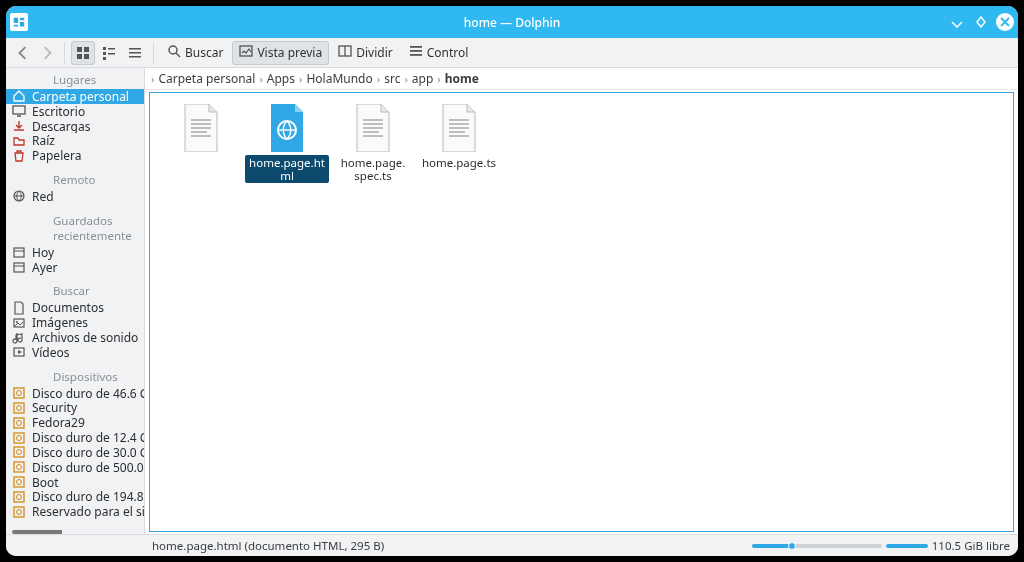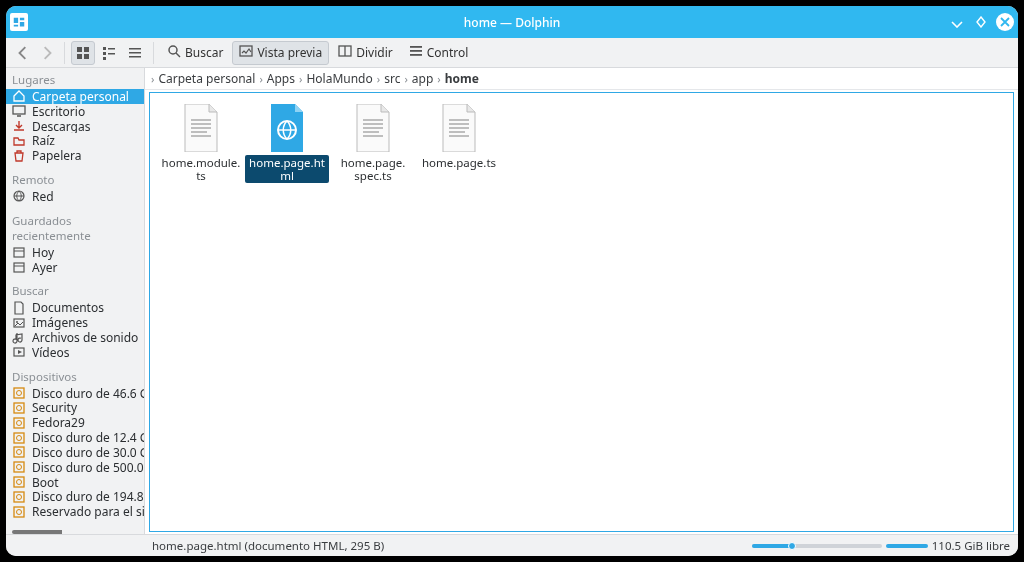--- a/index.html
+++ b/index.html
@@ -18,21 +18,21 @@
   .toolbar .navbtn { width: 22px; height: 24px; display:flex; align-items:center; justify-content:center; color:#888; }
   .toolbar .sep { width: 1px; height: 22px; background: #d8dadd; margin: 0 4px; }
   .toolbar .iconbtn { width: 24px; height: 24px; display:flex; align-items:center; justify-content:center; border:1px solid transparent; border-radius:3px; }
   .toolbar .iconbtn.active { background:#dfe3e7; border-color:#c5cad0; }
   .toolbar .txtbtn { height: 24px; display:flex; align-items:center; gap:4px; padding: 0 6px; border:1px solid transparent; border-radius:3px; }
   .toolbar .txtbtn.active { background:#dfe3e7; border-color:#c5cad0; }
   .toolbar svg { width:14px; height:14px; }
 
   .body { flex:1; display:flex; min-height:0; }
   .sidebar { width: 138px; background:#f1f2f3; font-size: 12px; overflow:hidden; display:flex; flex-direction:column; }
-  .sidebar .sec { color:#8a8f94; padding: 4px 6px 2px 6px; font-size:11.5px; }
+  .sidebar .sec { color:#8a8f94; padding: 4px 6px 2px 6px; font-size:11.5px;margin-left:41px; }
   .sidebar .item { display:flex; align-items:center; gap:6px; height:18px; padding:0 6px; color:#2b2e31; white-space:nowrap; overflow:hidden; }
   .sidebar .item.active { background:#2fa8e5; color:#fff; }
   .sidebar .item .ic { width:14px; height:14px; flex:none; display:flex; align-items:center; justify-content:center; }
   .sidebar .item .ic svg { width:14px; height:14px; }
   .sidebar .spacer { height:6px; }
   .sidebar .scroll-hint { height:4px; background:linear-gradient(to right,#777 40%,transparent 40%); margin:6px 6px 0 6px; border-radius:2px; flex:none; }
 
   .main { flex:1; display:flex; flex-direction:column; background:#fff; border-left:1px solid #d8dadd; min-width:0; }
   .breadcrumb { height: 22px; display:flex; align-items:center; gap:4px; padding:0 6px; font-size:12px; color:#3a3d40; border-bottom:1px solid #e5e7ea; }
   .breadcrumb .crumb { display:flex; align-items:center; gap:6px; }
@@ -376,21 +376,20 @@
                   <path d="M28 0v8h8" fill="#e8e8e8" stroke="#bbb"></path>
                   <g stroke="#aaa" stroke-width="1.4">
                     <line x1="10" y1="16" x2="30" y2="16"></line>
                     <line x1="10" y1="20" x2="30" y2="20"></line>
                     <line x1="10" y1="24" x2="30" y2="24"></line>
                     <line x1="10" y1="28" x2="26" y2="28"></line>
                     <line x1="10" y1="32" x2="30" y2="32"></line>
                   </g>
                 </svg>
               </div>
-              <div class="fname">home.module.ts</div>
             </div>
             <div class="fileitem selected">
               <div class="thumb">
                 <svg viewBox="0 0 40 48">
                   <path d="M4 0h24l8 8v40H4z" fill="#2fa8e5"></path>
                   <path d="M28 0v8h8" fill="#8fd3f4"></path>
                   <circle cx="20" cy="26" r="9" fill="none" stroke="#fff" stroke-width="2"></circle>
                   <path d="M11 26h18M20 17c5 5 5 13 0 18M20 17c-5 5-5 13 0 18" fill="none" stroke="#fff" stroke-width="1.5"></path>
                 </svg>
               </div>

